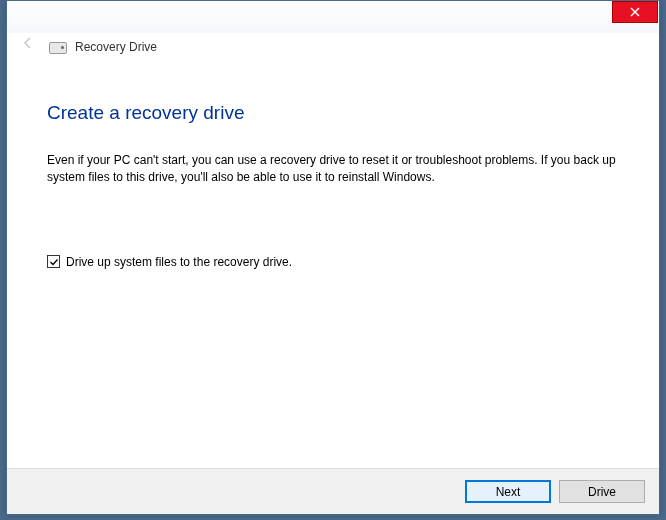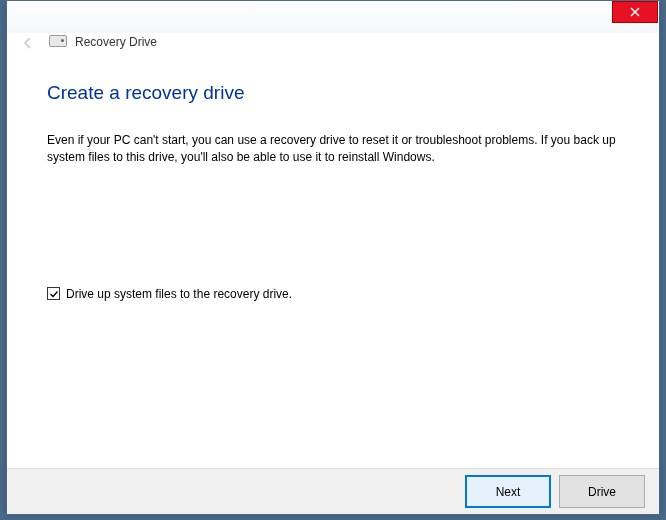--- a/index.html
+++ b/index.html
@@ -42,21 +42,21 @@
       justify-content: center;
       margin-right: 1px;
       margin-top: 0;
     }
     .close-btn svg {
       width: 10px;
       height: 10px;
     }
     .header-row {
       display: flex;
-      align-items: flex-start;
+      align-items: flex-end;
       padding: 2px 14px 10px 14px;
       gap: 8px;
       background: #fff;
     }
     .back-arrow {
       color: #c0c0c0;
       font-size: 16px;
       margin-right: 6px;
       margin-top: 1px;
     }
@@ -85,26 +85,27 @@
     .content {
       padding: 18px 40px 10px 40px;
       height: 408px;
       background: #fff;
     }
     .page-title {
       color: #003399;
       font-size: 19px;
       font-weight: 400;
       margin-bottom: 28px;
+      margin-top: 20px;
     }
     .description {
       font-size: 12px;
       color: #000;
       line-height: 1.45;
-      margin-bottom: 120px;
+      margin-bottom: 68px;
       max-width: 570px;
     }
     .checkbox-row {
       display: flex;
       align-items: center;
       gap: 6px;
       font-size: 12px;
       color: #000;
     }
     .checkbox-box {
@@ -129,21 +130,21 @@
       background: #f0f0f0;
       border-top: 1px solid #ddd;
       display: flex;
       justify-content: flex-end;
       align-items: center;
       padding-right: 14px;
       gap: 8px;
     }
     .btn {
       min-width: 86px;
-      height: 33px;
+      height: 23px;
       font-size: 12px;
       background: #e1e1e1;
       border: 1px solid #adadad;
       display: inline-flex;
       align-items: center;
       justify-content: center;
       color: #000;
     }
     .btn.primary {
       border: 2px solid #0078d7;

